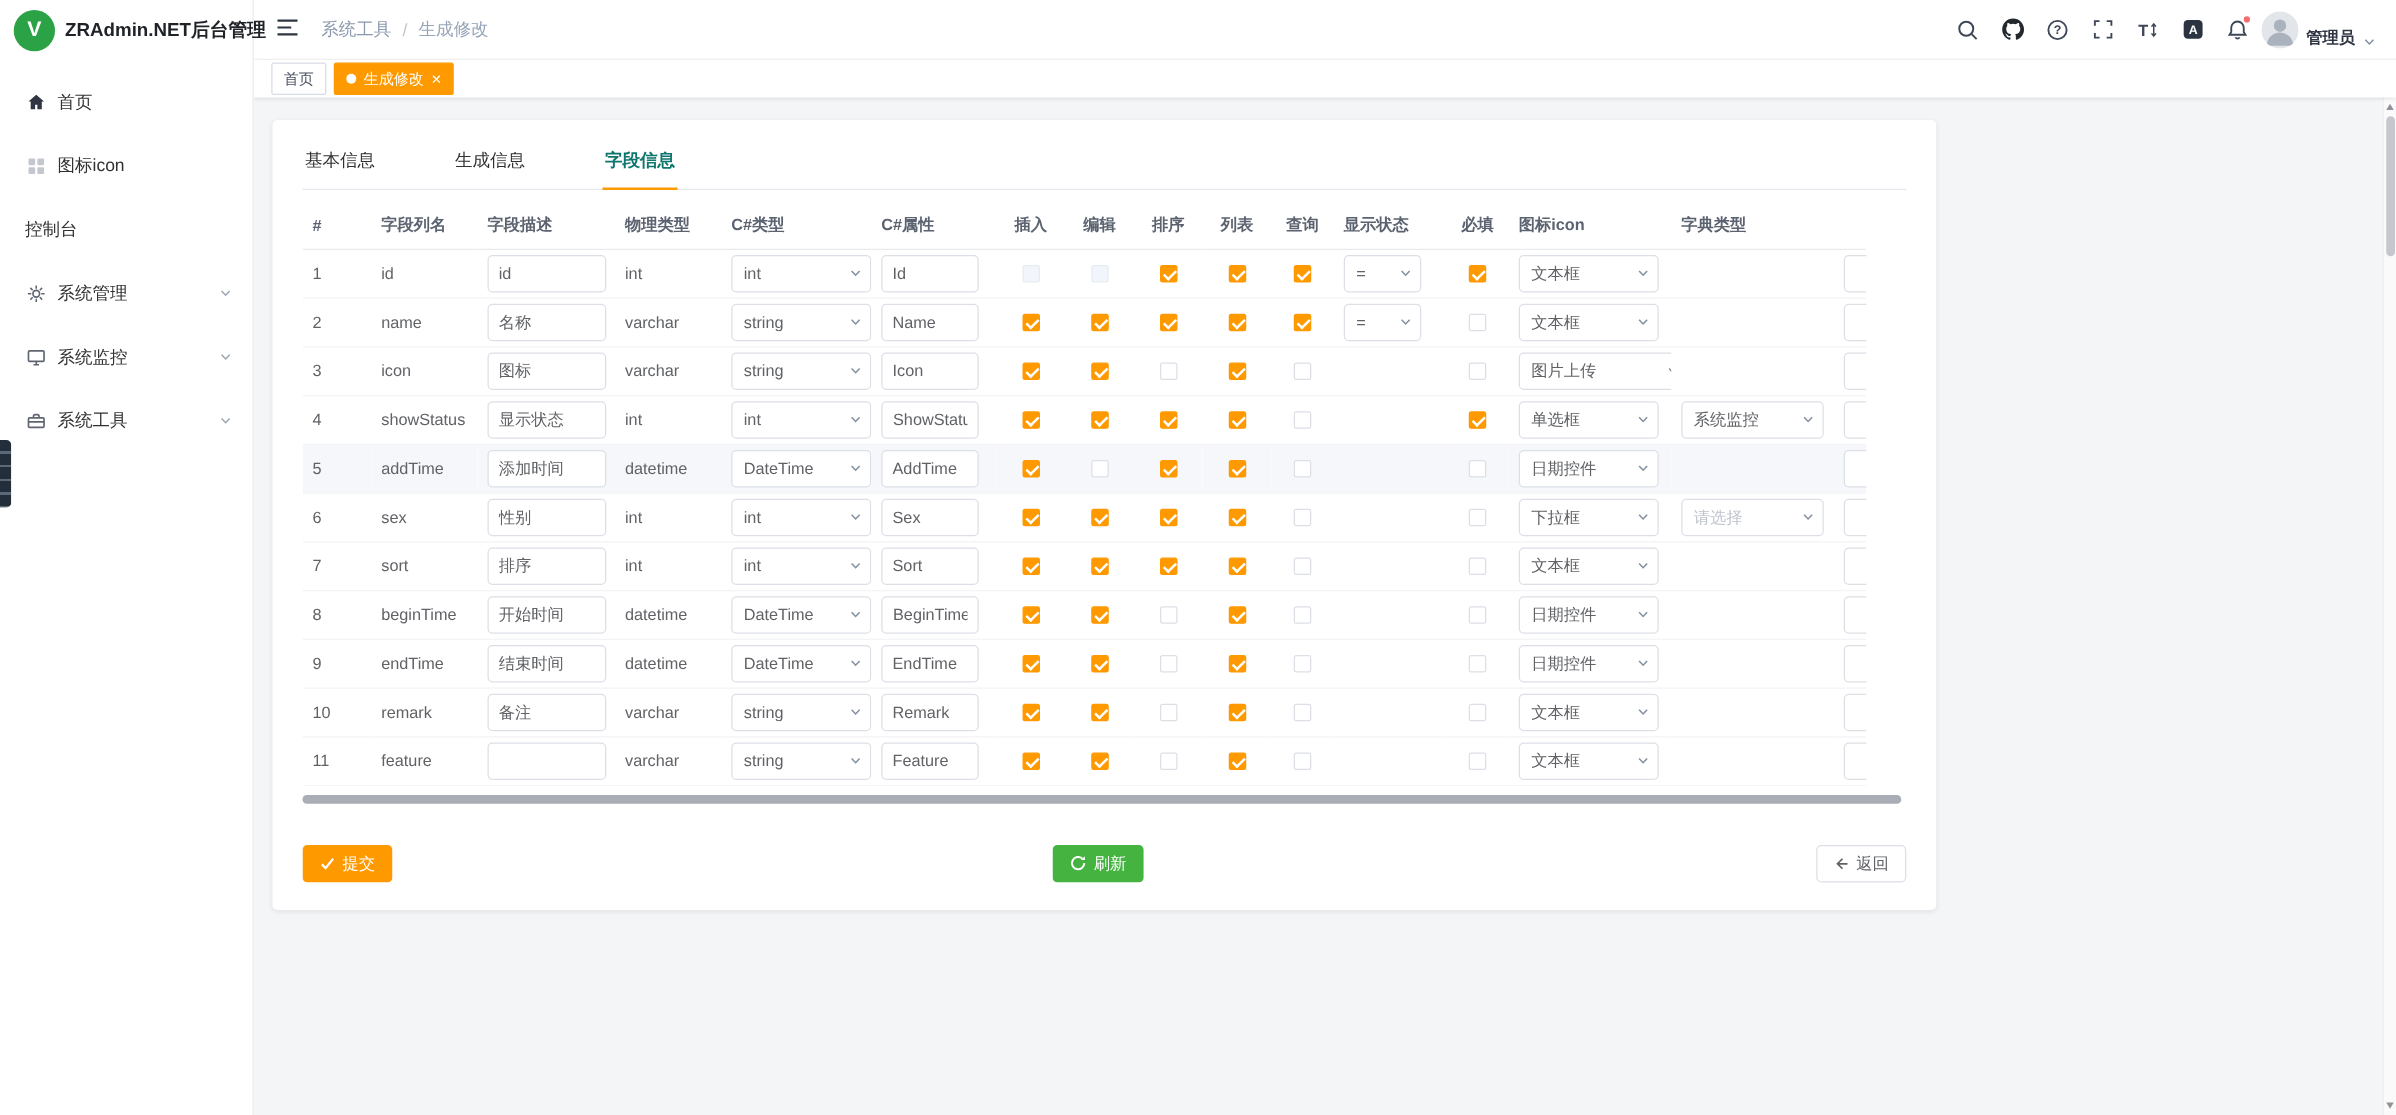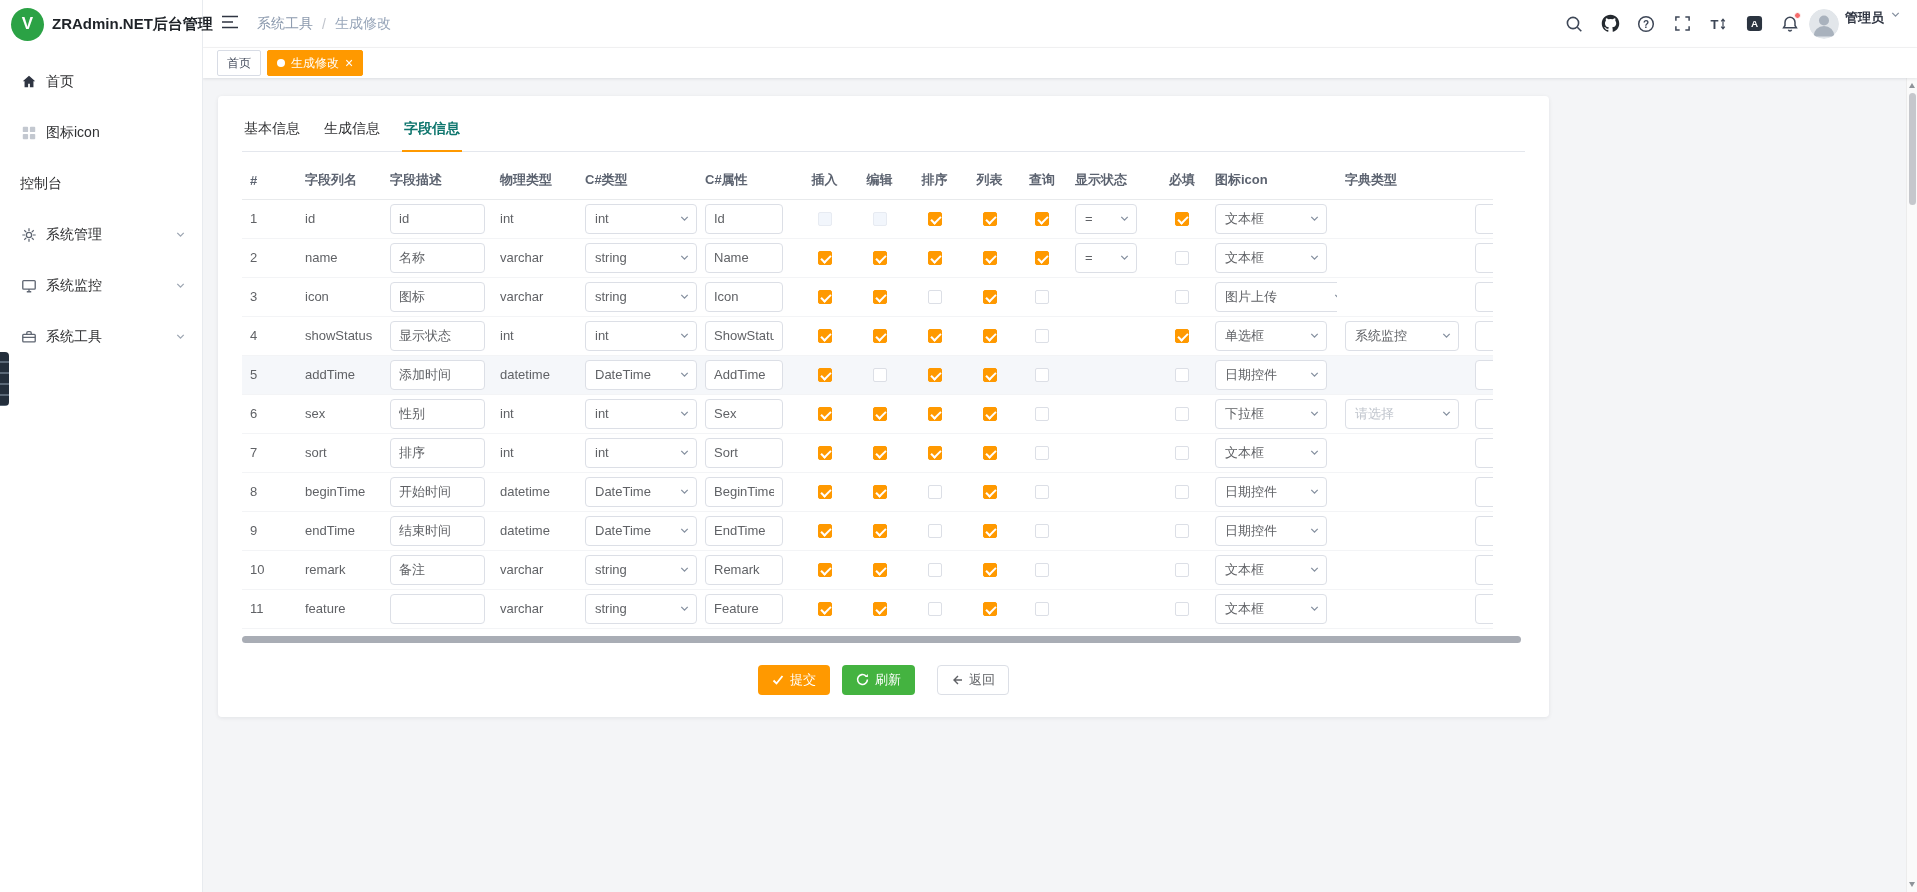--- a/index.html
+++ b/index.html
@@ -21,35 +21,35 @@
 .navbar{height:48px;background:#fff;display:flex;align-items:center;padding:0 10px 0 14px;border-bottom:1px solid #f4f4f5;flex-shrink:0}
 .hamburger{width:26px;height:26px;display:flex;align-items:center;justify-content:center;background:none;border:none;cursor:pointer}
 .breadcrumb{margin-left:14px;font-size:14px;color:#8b99ad;display:flex;align-items:center;gap:9px}
 .bc-sep{color:#c0c4cc}
 .bc-item{cursor:pointer}
 .bc-item.last{cursor:default;color:#97a5b9}
 .nav-right{margin-left:auto;display:flex;align-items:center;gap:6px}
 .nav-action{width:30px;height:32px;display:flex;align-items:center;justify-content:center;position:relative;cursor:pointer;border-radius:3px}
 .na-ic{display:inline-flex}
 .badge-dot{position:absolute;top:4px;right:4px;width:7px;height:7px;border-radius:50%;background:#f56c6c;border:1px solid #fff}
-.user{display:flex;align-items:flex-start;gap:6px;margin-left:4px;cursor:pointer;padding-right:6px}
+.user{display:flex;align-items:flex-end;gap:6px;margin-left:4px;cursor:pointer;padding-right:6px}
 .avatar{display:inline-flex;width:30px;height:30px;border-radius:50%;overflow:hidden}
 .user-name{font-size:13px;font-weight:bold;color:#2f3542}
 .user-caret{display:inline-flex}
 
 .tagbar{height:30px;background:#fff;display:flex;align-items:center;padding:0 14px;gap:6px;box-shadow:0 1px 3px rgba(0,21,41,.10);position:relative;z-index:2;flex-shrink:0}
 .tag{height:26px;display:inline-flex;align-items:center;padding:0 9px;font-size:12px;border:1px solid #d8dce5;border-radius:2px;background:#fff;color:#495060;cursor:pointer;gap:6px;white-space:nowrap}
 .tag.active{background:#ff9900;border-color:#ff9900;color:#fff}
 .tag-dot{width:8px;height:8px;border-radius:50%;background:#fff;display:inline-block}
 .tag-close{font-size:14px;line-height:1;display:inline-flex;align-items:center}
 
 .body-row{flex:1;display:flex;min-height:0}
 .content{flex:1;background:#f4f5f7;overflow:hidden;padding:18px 0 0 15px;position:relative}
 .card{width:1331px;background:#fff;border-radius:4px;box-shadow:0 1px 4px rgba(0,21,41,.08);padding:20px 24px 22px}
-.tabs{display:flex;gap:20px;border-bottom:1px solid #e4e7ed;height:36px}
+.tabs{display:flex;gap:60px;border-bottom:1px solid #e4e7ed;height:36px}
 .tab{font-size:14px;color:#303133;position:relative;cursor:pointer;padding:4px 2px 0}
 .tab.active{color:#0f766e;font-weight:bold}
 .tab.active::after{content:'';position:absolute;left:0;right:0;bottom:-1px;height:2px;background:#ff9900}
 .table-wrap{width:1251px;overflow:hidden;margin-top:10px}
 table{border-collapse:collapse;table-layout:fixed;width:1345px}
 th{height:37px;font-size:13px;color:#5c6370;text-align:left;padding:0 8px;border-bottom:1px solid #e8eaec;font-weight:bold;white-space:nowrap}
 td{height:39px;font-size:13px;color:#606266;padding:0 8px;border-bottom:1px solid #f3f4f6;white-space:nowrap;overflow:hidden}
 th.c,td.c{text-align:center}
 tr.hl td{background:#f5f7fa}
 
@@ -58,21 +58,21 @@
 .cb{width:14px;height:14px;border-radius:2px;display:inline-block;position:relative;background:#fff;border:1px solid #dcdfe6;vertical-align:middle;cursor:pointer}
 .cb.checked{background:#ff9900;border-color:#ff9900}
 .cb.checked::after{content:'';position:absolute;left:4px;top:1px;width:4px;height:8px;border:solid #fff;border-width:0 2px 2px 0;transform:rotate(45deg)}
 .cb.disabled{background:#f2f6fc;border-color:#e7ebf2;cursor:not-allowed}
 .sel{display:inline-flex;align-items:center;justify-content:space-between;height:30px;border:1px solid #dcdfe6;border-radius:4px;background:#fff;padding:0 6px 0 9px;font-size:13px;color:#606266;cursor:pointer;vertical-align:middle}
 .sel .sel-text{overflow:hidden;white-space:nowrap}
 .sel.ph .sel-text{color:#bfc4cc}
 .sel-arrow{display:inline-flex;margin-left:4px;flex-shrink:0}
 .hbar{height:7px;background:#a9adb5;border-radius:4px;width:1279px;margin-top:7px;cursor:pointer}
 
-.btn-row{display:flex;justify-content:center;align-items:center;margin-top:22px;gap:12px}
+.btn-row{display:flex;justify-content:space-between;align-items:center;margin-top:33px;gap:12px}
 .btn{height:30px;padding:0 13px;border-radius:4px;font-size:13px;display:inline-flex;align-items:center;gap:6px;cursor:pointer;border:1px solid transparent;font-family:inherit}
 .btn.orange{background:#ff9900;color:#fff}
 .btn.green{background:#44b340;color:#fff}
 .btn.plain{background:#fff;border-color:#dcdfe6;color:#606266;margin-left:10px}
 .b-ic{display:inline-flex}
 .footer{width:1331px;text-align:center;margin-top:17px;font-size:15px;color:#c8ccd4}
 
 .vscroll{width:11px;background:#fafafa;border-left:1px solid #ececec;position:relative;flex-shrink:0}
 .vs-arrow{position:absolute;left:0;width:10px;height:13px;display:flex;align-items:center;justify-content:center;cursor:pointer}
 .vs-arrow.up{top:1px}

